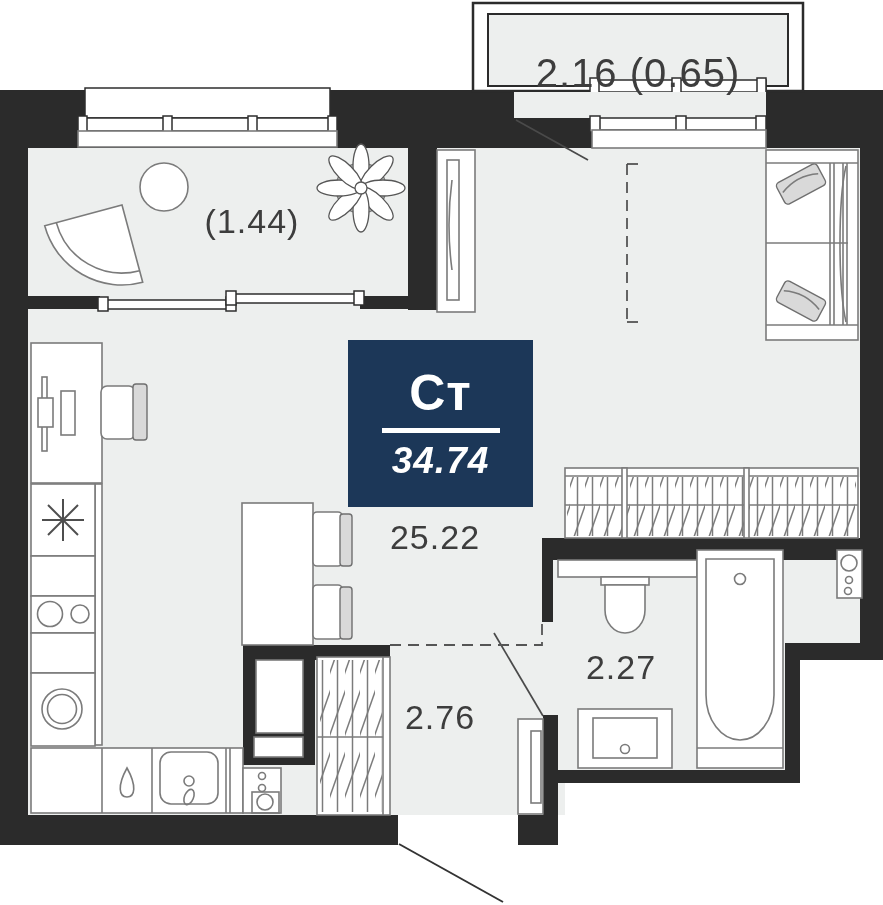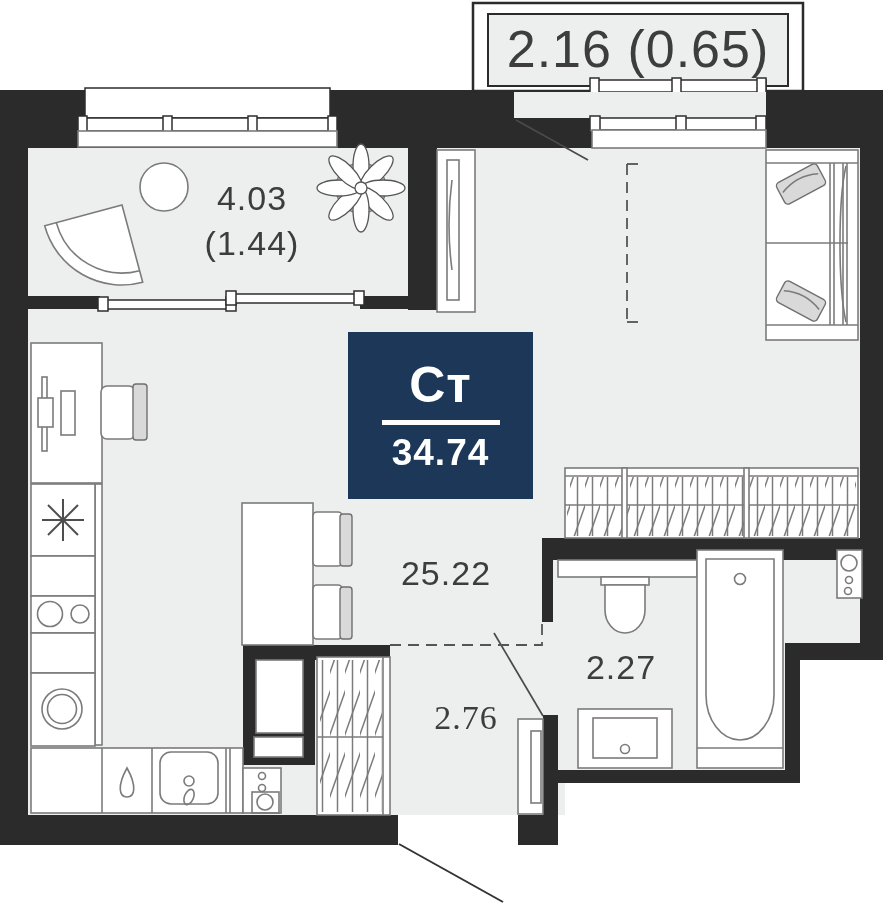--- a/index.html
+++ b/index.html
@@ -12,27 +12,27 @@
   .f{fill:#ffffff;stroke:#7b7b7b;stroke-width:1.6;}
   .fln{fill:none;stroke:#7b7b7b;stroke-width:1.6;}
   .win{fill:#ffffff;stroke:#2e2e2e;stroke-width:1.5;}
   .sw{fill:none;stroke:#4a4a4a;stroke-width:1.7;}
   .dash{fill:none;stroke:#555;stroke-width:1.8;stroke-dasharray:11 7;}
   .cushion{fill:#d9d9d9;stroke:#6f6f6f;stroke-width:1.4;}
   .dk{stroke:#4e4e4e;stroke-width:2;fill:none;}
   
   .lbl{position:absolute;transform:translate(-50%,-50%);font-size:34px;color:#3d3d3d;
        letter-spacing:1px;white-space:nowrap;text-align:center;line-height:45px;}
-  .lbl-top{font-size:52px;}
-  .badge{position:absolute;left:348px;top:332px;width:185px;height:167px;background:#1c3758;
+  .lbl-top{font-size:40px;margin-top:24px;}
+  .badge{position:absolute;left:348px;top:340px;width:185px;height:167px;background:#1c3758;
          display:flex;flex-direction:column;align-items:center;justify-content:center;
          color:#fff;font-weight:bold;}
   .badge .type{font-size:50px;line-height:1;letter-spacing:1px;}
   .badge .rule{width:118px;height:5px;background:#fff;margin:10px 0 9px;}
-  .badge .area{font-size:37px;line-height:1;letter-spacing:1px;}
+  .badge .area{font-size:37px;line-height:1;letter-spacing:1px;font-style:italic;}
 </style>
 </head>
 <body>
 
 <div id="stage">
 
   <svg width="883" height="905" viewBox="0 0 883 905">
     <defs>
       <pattern id="hang" width="15" height="62" patternUnits="userSpaceOnUse">
         <line x1="7.5" y1="0" x2="7.5" y2="62" stroke="#7b7b7b" stroke-width="1.5"></line>
@@ -282,27 +282,26 @@
       <rect class="fln" x="531" y="731" width="10" height="72"></rect>
       <line class="sw" x1="494" y1="633" x2="543" y2="716"></line>
       <path class="dash" d="M390,645 H542 V622"></path>
     </g>
     <line x1="399" y1="844" x2="503" y2="902" stroke="#333" stroke-width="2"></line>
   </svg>
 
   <div class="lbl lbl-top" style="left:638px;top:49px;">2.16 (0.65)</div>
 
   <div class="lbl" style="left:252px;top:221px;">
-    <div>4.03</div>
     <div>(1.44)</div>
   </div>
 
-  <div class="lbl" style="left:446px;top:537px;margin-top:36px;">25.22</div>
-
-  <div class="lbl" style="left:466px;top:717px;font-family:Liberation Serif, serif;">2.76</div>
+  <div class="lbl" style="left:435px;top:537px;">25.22</div>
+
+  <div class="lbl" style="left:440px;top:717px;">2.76</div>
 
   <div class="lbl" style="left:621px;top:667px;">2.27</div>
 
   <div class="badge">
     <div class="type">Ст</div>
     <div class="rule"></div>
     <div class="area">34.74</div>
   </div>
 
 </div>

